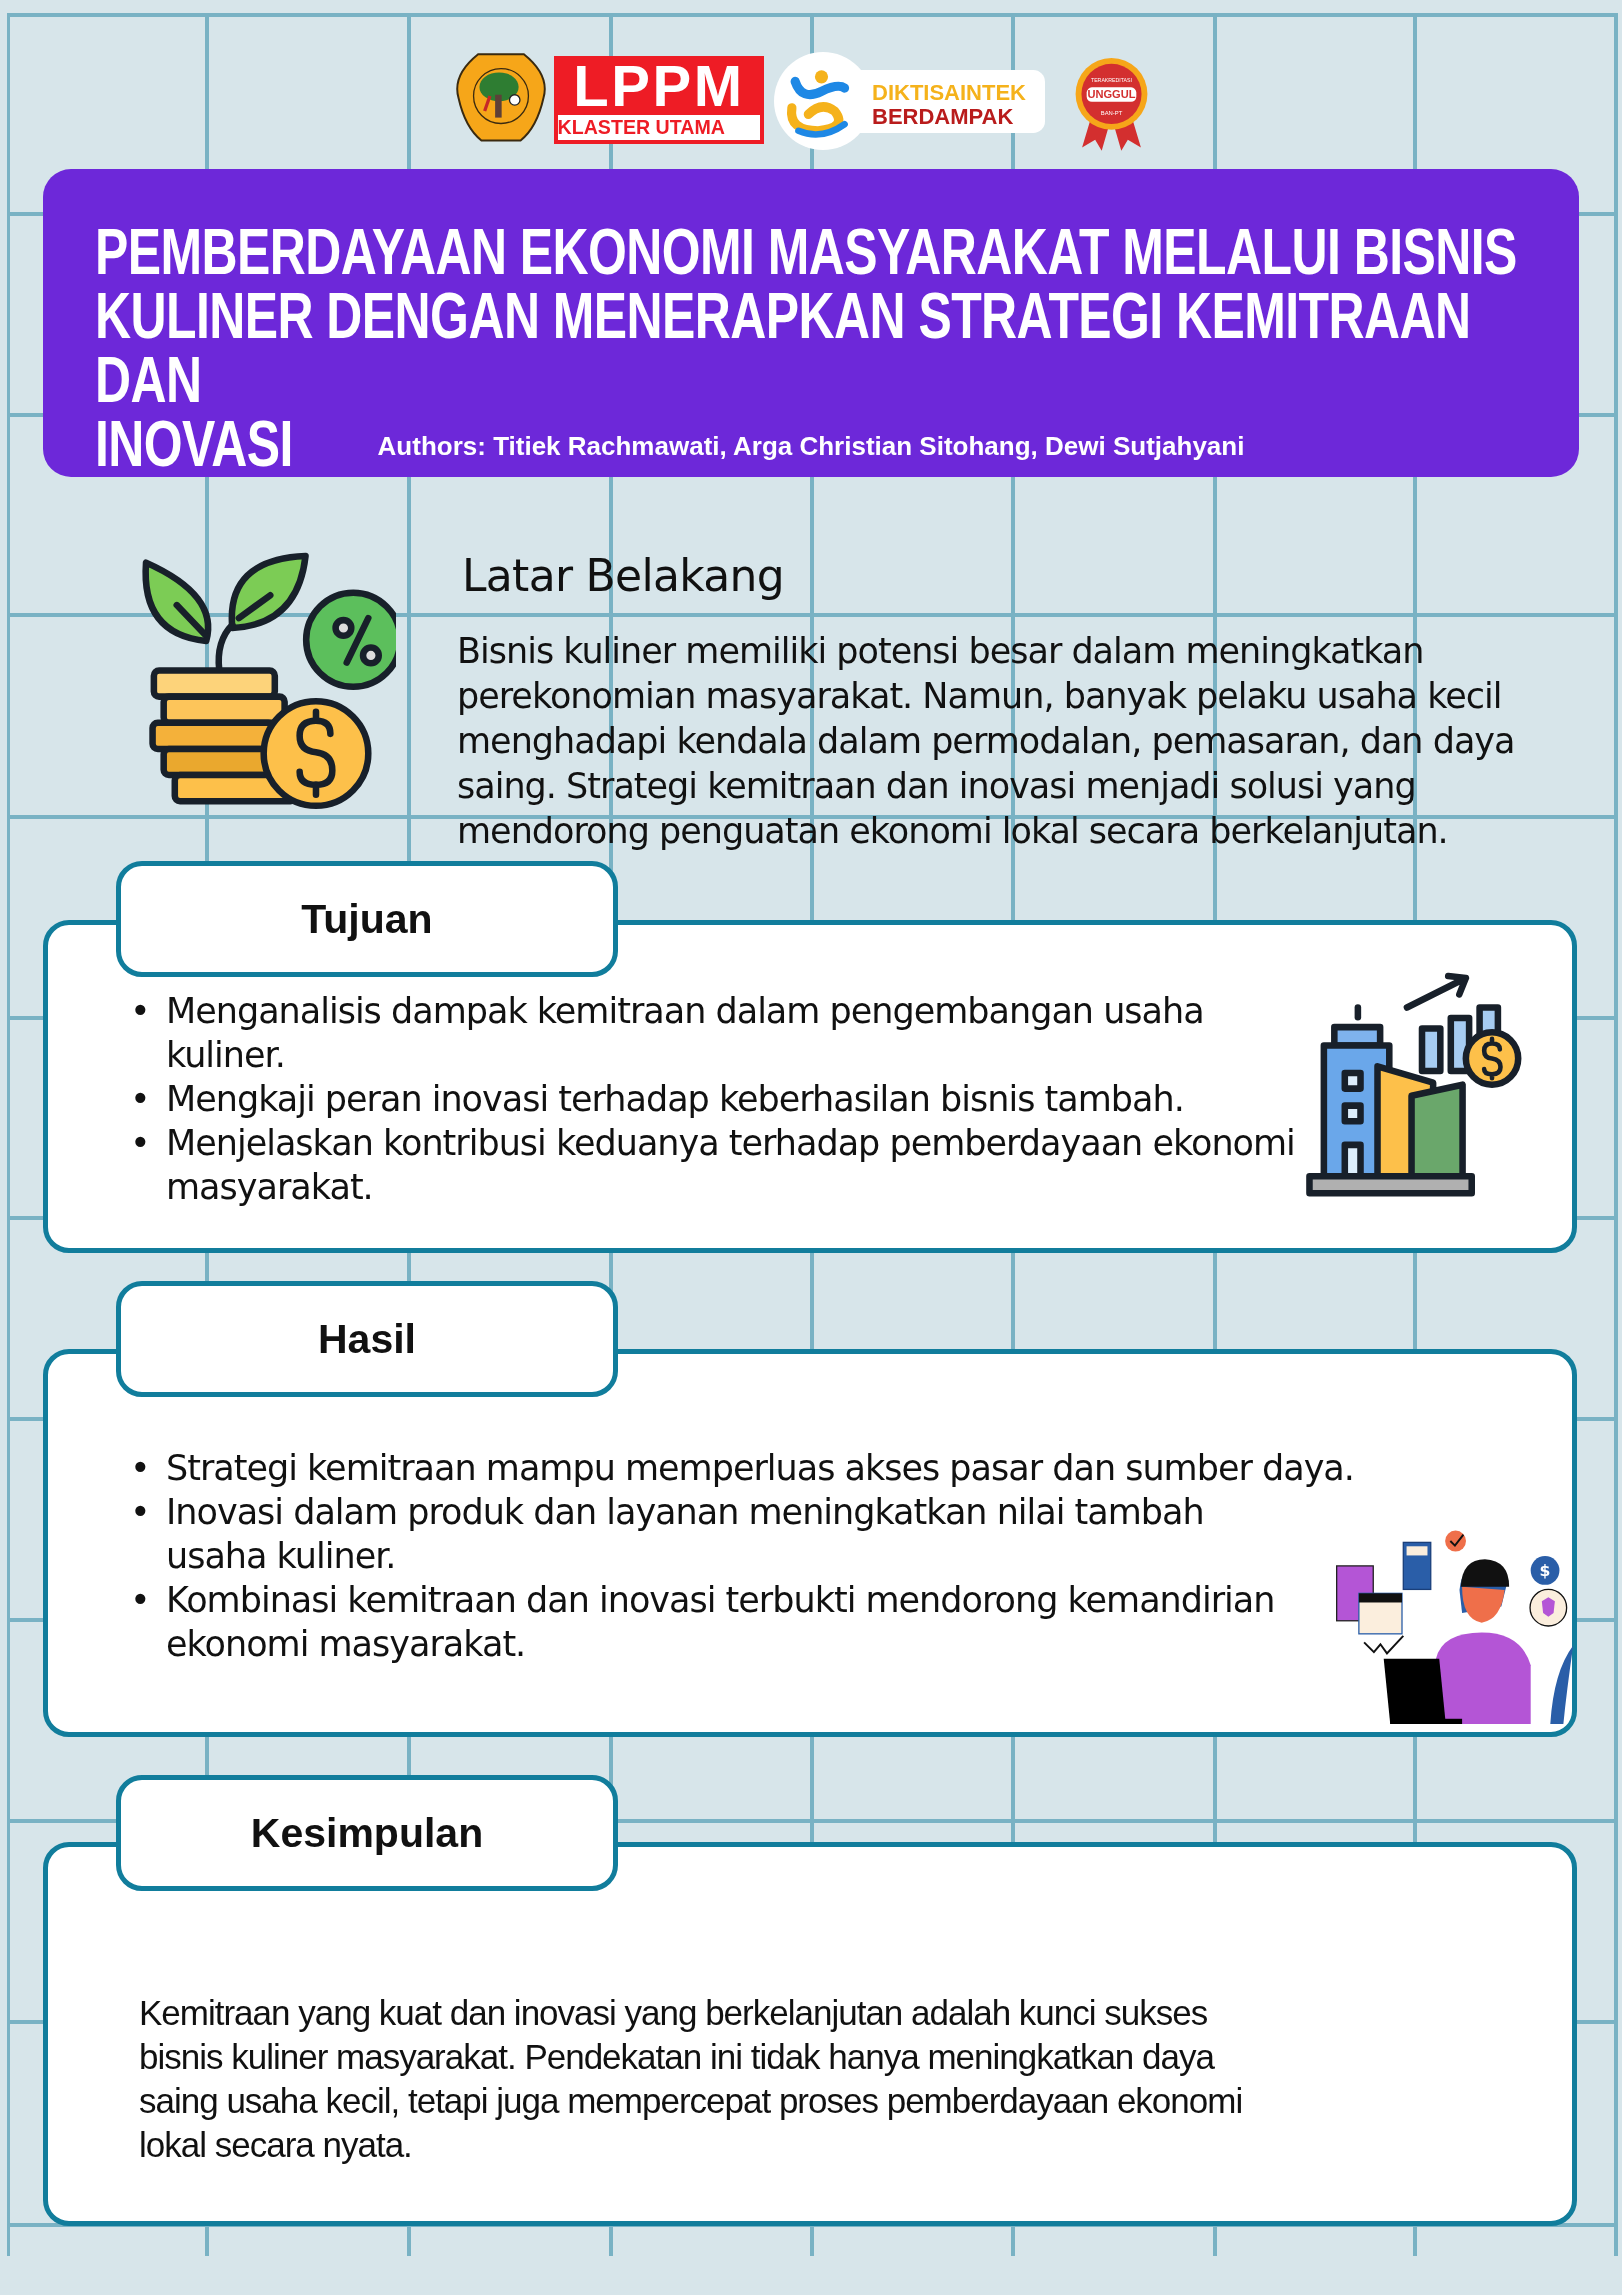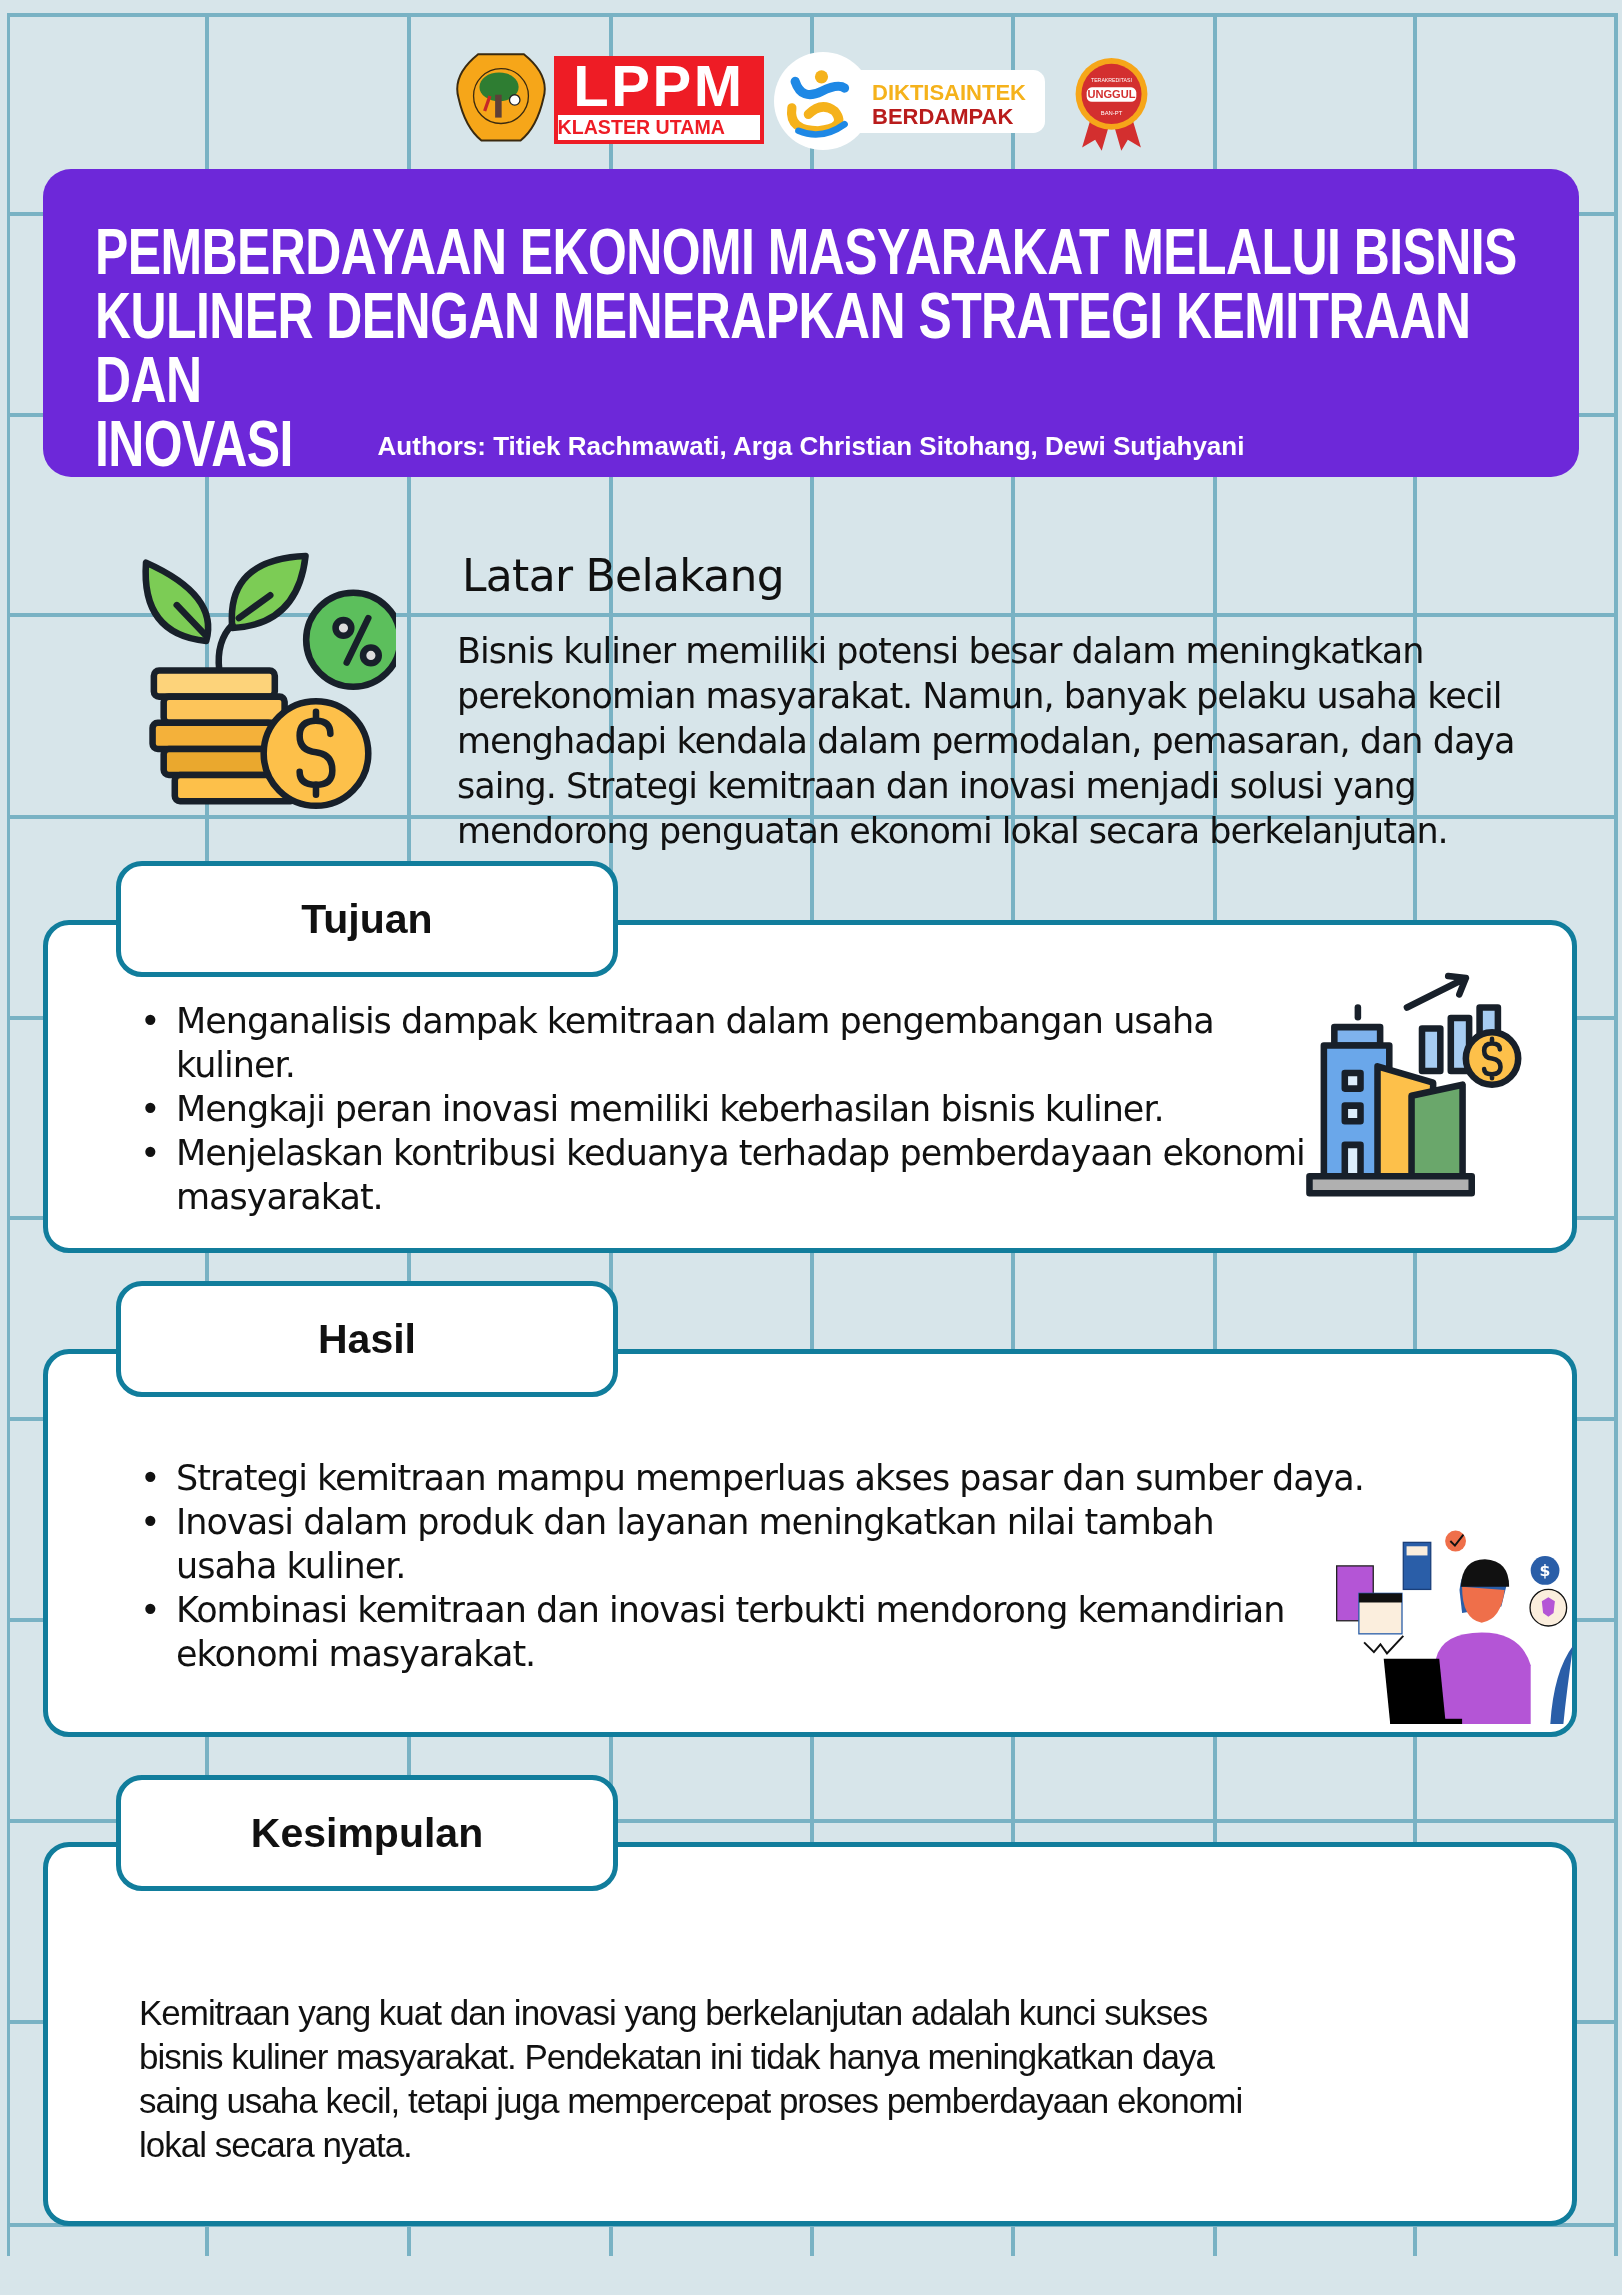--- a/index.html
+++ b/index.html
@@ -41,21 +41,21 @@
   .box {
     position:absolute; left:43px; width:1524px; background:#fff;
     border:5.9px solid #117d9c; border-radius:26px; z-index:2;
   }
   .tab {
     position:absolute; left:116px; width:492px; height:106px; background:#fff;
     border:5.9px solid #117d9c; border-radius:26px; z-index:3;
     display:flex; align-items:center; justify-content:center;
     font-family:"Liberation Sans", sans-serif; font-weight:700; font-size:41px;text-align:right;
   }
-  ul.bullets { margin:10px; padding:0; list-style:none; position:absolute; z-index:4;
+  ul.bullets { margin:0; padding:0; list-style:none; position:absolute; z-index:4;
     font-family:"DejaVu Sans", sans-serif; font-size:35px; line-height:44px; letter-spacing:-1px; }
   ul.bullets li { position:relative; padding-left:36px; }
   ul.bullets li::before { content:"•"; position:absolute; left:0; top:0; }
 
   .concl { position:absolute; left:139px; top:1991px; width:1374px; z-index:4;
     font-family:Liberation Sans, sans-serif; font-size:35px; line-height:44px; letter-spacing:-1px; }
   svg { display:block; }
 </style>
 </head>
 <body>
@@ -171,21 +171,21 @@
   <div>perekonomian masyarakat. Namun, banyak pelaku usaha kecil</div>
   <div>menghadapi kendala dalam permodalan, pemasaran, dan daya</div>
   <div>saing. Strategi kemitraan dan inovasi menjadi solusi yang</div>
   <div>mendorong penguatan ekonomi lokal secara berkelanjutan.</div>
 </div>
 
 <div class="box" style="top:920px;height:323px"></div>
 <div class="tab" style="top:861px">Tujuan</div>
 <ul class="bullets" style="left:130px;top:989px;width:1171px">
   <li>Menganalisis dampak kemitraan dalam pengembangan usaha kuliner.</li>
-  <li>Mengkaji peran inovasi memiliki keberhasilan bisnis kuliner.</li>
+  <li>Mengkaji peran inovasi terhadap keberhasilan bisnis tambah.</li>
   <li>Menjelaskan kontribusi keduanya terhadap pemberdayaan ekonomi masyarakat.</li>
 </ul>
 <div style="position:absolute;left:1299px;top:968px;z-index:4">
   <svg width="229" height="236" viewBox="0 0 350 360">
     <g stroke="#18202a" stroke-width="10" stroke-linejoin="round" stroke-linecap="round">
       <path d="M165 60 L255 15 M228 12 L255 15 L245 40" fill="none"></path>
       <rect x="188" y="92" width="28" height="65" fill="#a6ccf2"></rect>
       <rect x="232" y="76" width="28" height="81" fill="#a6ccf2"></rect>
       <rect x="276" y="60" width="28" height="97" fill="#a6ccf2"></rect>
       <circle cx="295" cy="138" r="40" fill="#fdc04a"></circle>

